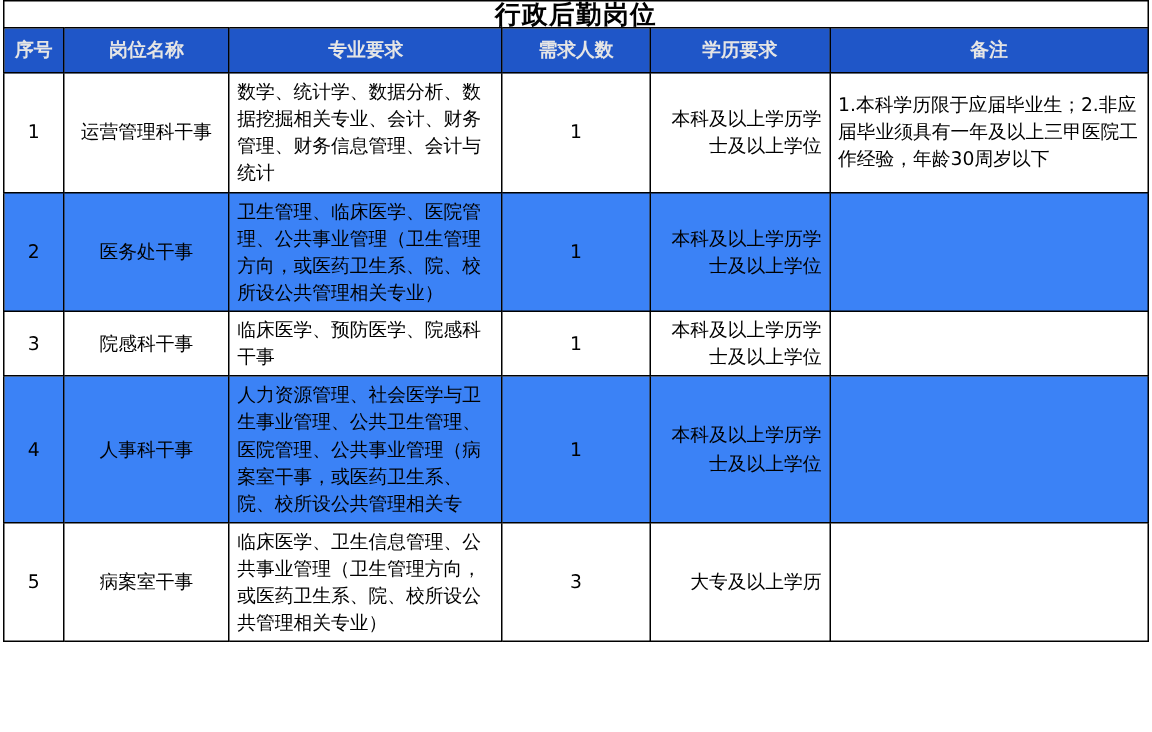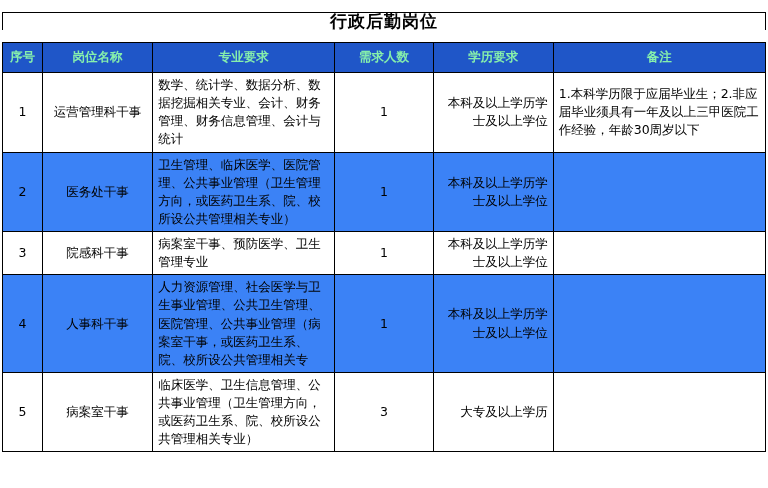--- a/index.html
+++ b/index.html
@@ -22,21 +22,21 @@
   }
   .title-bar {
     height: 18px;
     border: 1px solid #000000;
     border-bottom: none;
     box-sizing: border-box;
     display: flex;
     align-items: center;
     justify-content: center;
     background: #ffffff;
-    margin: 12px 2px;
+    margin: 0 2px;
   }
   .title-text {
     font-size: 17px;
     font-weight: bold;
     letter-spacing: 1px;
   }
   table.job-table {
     border-collapse: collapse;
     table-layout: fixed;
     width: 764px;
@@ -48,21 +48,21 @@
     border: 1px solid #000000;
     vertical-align: middle;
     font-size: 12.5px;
     line-height: 1.45;
     padding: 3px 5px;
     box-sizing: border-box;
     word-break: break-all;
   }
   thead th {
     background: #1f56c8;
-    color: #86efac;
+    color: #e5e5e5;
     font-weight: bold;
     text-align: center;
     height: 30px;
     font-size: 13px;
   }
   td.c-idx { text-align: center; }
   td.c-name { text-align: center; }
   td.c-major { text-align: left; }
   td.c-num { text-align: center; }
   td.c-edu { text-align: right; }
@@ -121,21 +121,21 @@
         <td class="c-idx">2</td>
         <td class="c-name">医务处干事</td>
         <td class="c-major">卫生管理、临床医学、医院管理、公共事业管理（卫生管理方向，或医药卫生系、院、校所设公共管理相关专业）</td>
         <td class="c-num">1</td>
         <td class="c-edu">本科及以上学历学士及以上学位</td>
         <td class="c-note"></td>
       </tr>
       <tr class="row-plain">
         <td class="c-idx">3</td>
         <td class="c-name">院感科干事</td>
-        <td class="c-major">病案室干事、预防医学、卫生管理专业</td>
+        <td class="c-major">临床医学、预防医学、院感科干事</td>
         <td class="c-num">1</td>
         <td class="c-edu">本科及以上学历学士及以上学位</td>
         <td class="c-note"></td>
       </tr>
       <tr class="row-alt">
         <td class="c-idx">4</td>
         <td class="c-name">人事科干事</td>
         <td class="c-major">人力资源管理、社会医学与卫生事业管理、公共卫生管理、医院管理、公共事业管理（病案室干事，或医药卫生系、院、校所设公共管理相关专</td>
         <td class="c-num">1</td>
         <td class="c-edu">本科及以上学历学士及以上学位</td>

